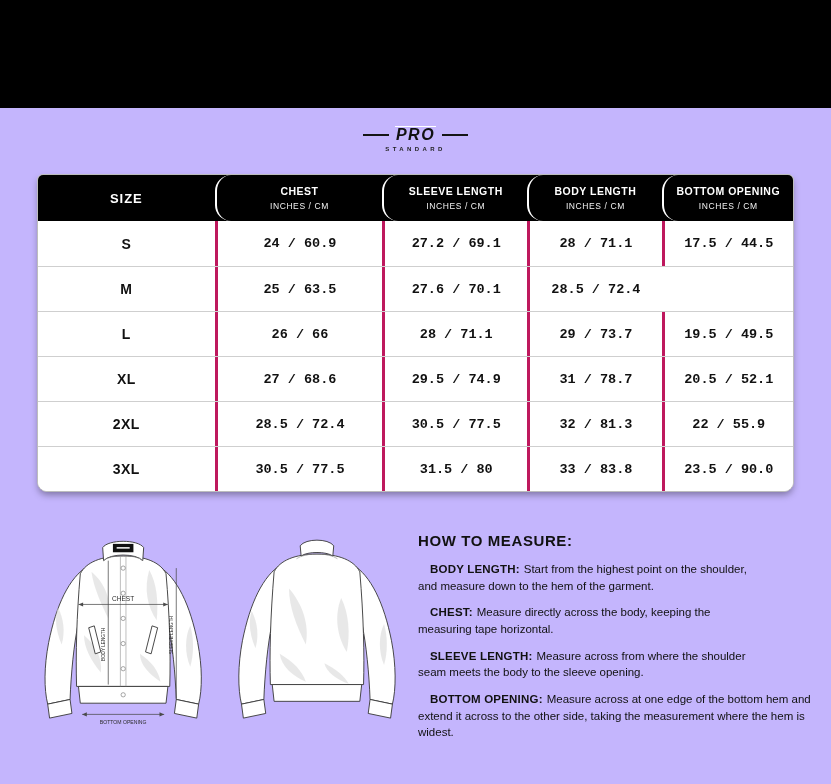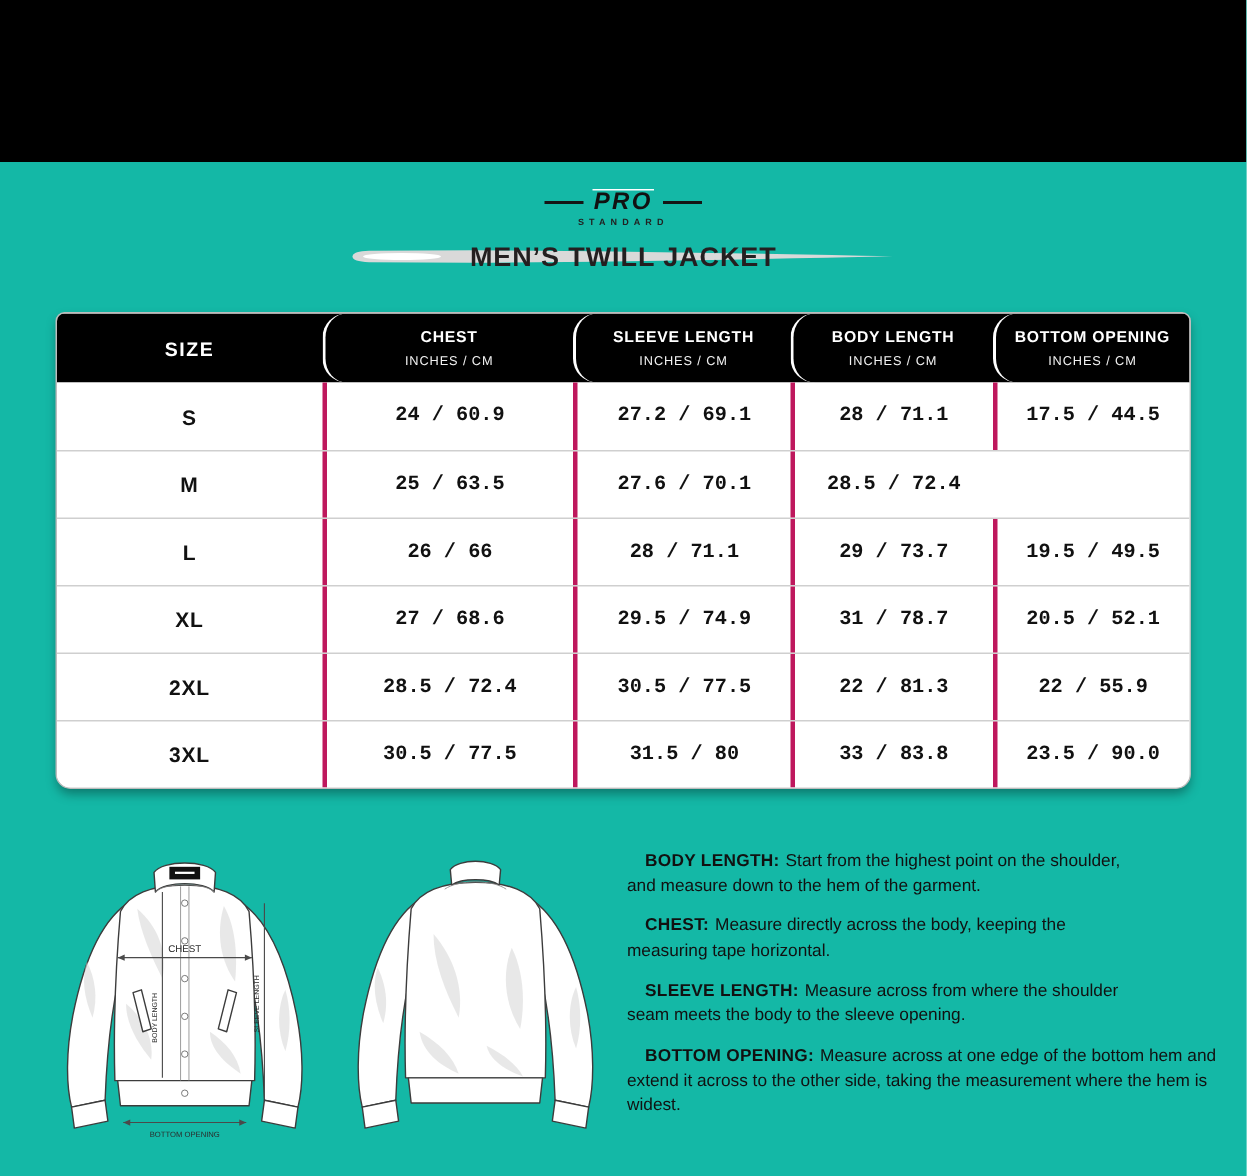--- a/index.html
+++ b/index.html
@@ -1,17 +1,17 @@
 <!DOCTYPE html>
 <html><head>
 <meta charset="utf-8">
 <style>
   * { margin:0; padding:0; box-sizing:border-box; }
   body { background:#ffffff; font-family:"Liberation Sans", sans-serif; }
-  .page { position:relative; width:831px; height:784px; background:#14b8a6; overflow:hidden; margin:0 auto; }
+  .page { position:relative; width:831px; height:784px; background:#c4b5fd; overflow:hidden; margin:0 auto; }
 
   
   .top-bar { width:100%; height:108px; background:#000; }
 
   
   .brand { margin-top:18px; display:flex; flex-direction:column; align-items:center; }
   .brand-row { display:flex; align-items:center; gap:6px; }
   .brand-line { width:26px; height:2px; background:#151515; }
   .brand-name { font-size:16px; font-weight:900; font-style:italic; letter-spacing:1.5px; color:#111;
                 border-top:1px solid #fff; line-height:1; padding:0 1px; }
@@ -64,27 +64,20 @@
 
   <div class="brand">
     <div class="brand-row">
       <div class="brand-line"></div>
       <span class="brand-name">PRO</span>
       <div class="brand-line"></div>
     </div>
     <span class="brand-sub">STANDARD</span>
   </div>
 
-  <div class="title-wrap">
-    <svg class="needle" width="368" height="14" viewBox="0 0 368 14">
-      <path d="M5,7 Q5,3.6 16,3.2 L85,2.8 Q200,3.4 365,6.9 Q200,10.6 85,11.2 L16,10.8 Q5,10.4 5,7 Z" fill="#d9d9d9"></path>
-      <ellipse cx="38" cy="7" rx="26" ry="2.4" fill="#ffffff"></ellipse>
-    </svg>
-    <div class="page-title">MEN’S TWILL JACKET</div>
-  </div>
 
   <div class="table-wrap">
     <div class="cols thead">
       <div class="th th-size">
         <span class="th-label">SIZE</span>
       </div>
       <div class="th">
         <span class="th-label">CHEST</span>
         <span class="th-sub">INCHES / CM</span>
       </div>
@@ -126,21 +119,21 @@
       <div class="td td-size">XL</div>
       <div class="td">27 / 68.6</div>
       <div class="td">29.5 / 74.9</div>
       <div class="td">31 / 78.7</div>
       <div class="td">20.5 / 52.1</div>
     </div>
     <div class="cols trow">
       <div class="td td-size">2XL</div>
       <div class="td">28.5 / 72.4</div>
       <div class="td">30.5 / 77.5</div>
-      <div class="td">22 / 81.3</div>
+      <div class="td">32 / 81.3</div>
       <div class="td">22 / 55.9</div>
     </div>
     <div class="cols trow">
       <div class="td td-size">3XL</div>
       <div class="td">30.5 / 77.5</div>
       <div class="td">31.5 / 80</div>
       <div class="td">33 / 83.8</div>
       <div class="td">23.5 / 90.0</div>
     </div>
   </div>
@@ -231,20 +224,21 @@
           <path class="shade" d="M108,160 C120,166 130,174 134,182 C122,178 110,170 108,160 Z"></path>
           <path class="shade" d="M30,104 C36,116 38,130 34,144 C28,130 26,116 30,104 Z"></path>
           <path class="shade" d="M172,118 C176,132 176,148 172,162 C166,148 166,130 172,118 Z"></path>
 
           <path class="jk" fill="url(#rib)" d="M52,183 L148,183 L146,201 L54,201 Z"></path>
         </g>
       </svg>
     </div>
 
     <div class="measure-box">
+      <div class="measure-title">HOW TO MEASURE:</div>
 
       <p class="measure-item">
         <b>BODY LENGTH:</b><span>Start from the highest point on the shoulder, and measure down to the hem of the garment.</span>
       </p>
       <p class="measure-item">
         <b>CHEST:</b><span>Measure directly across the body, keeping the measuring tape horizontal.</span>
       </p>
       <p class="measure-item">
         <b>SLEEVE LENGTH:</b><span>Measure across from where the shoulder seam meets the body to the sleeve opening.</span>
       </p>

